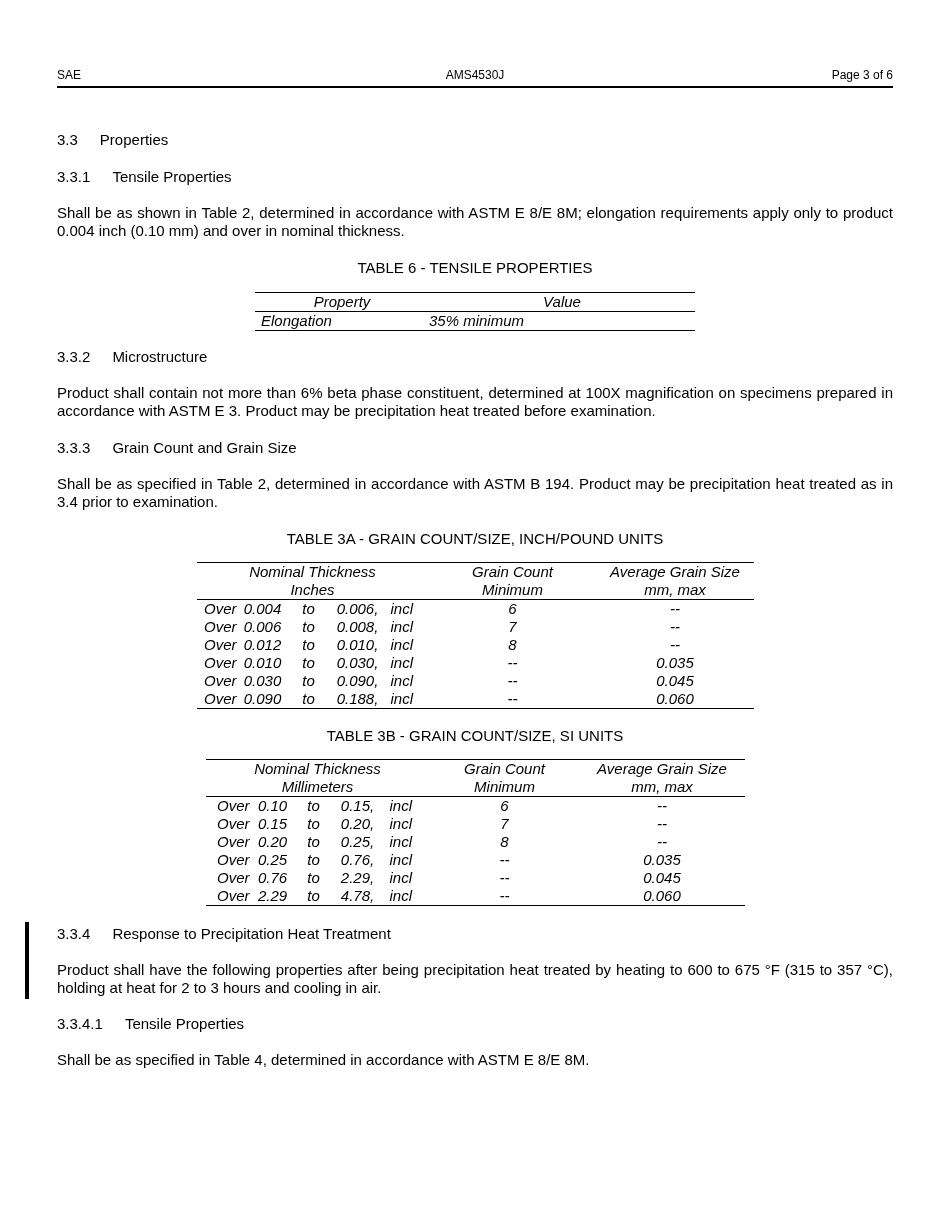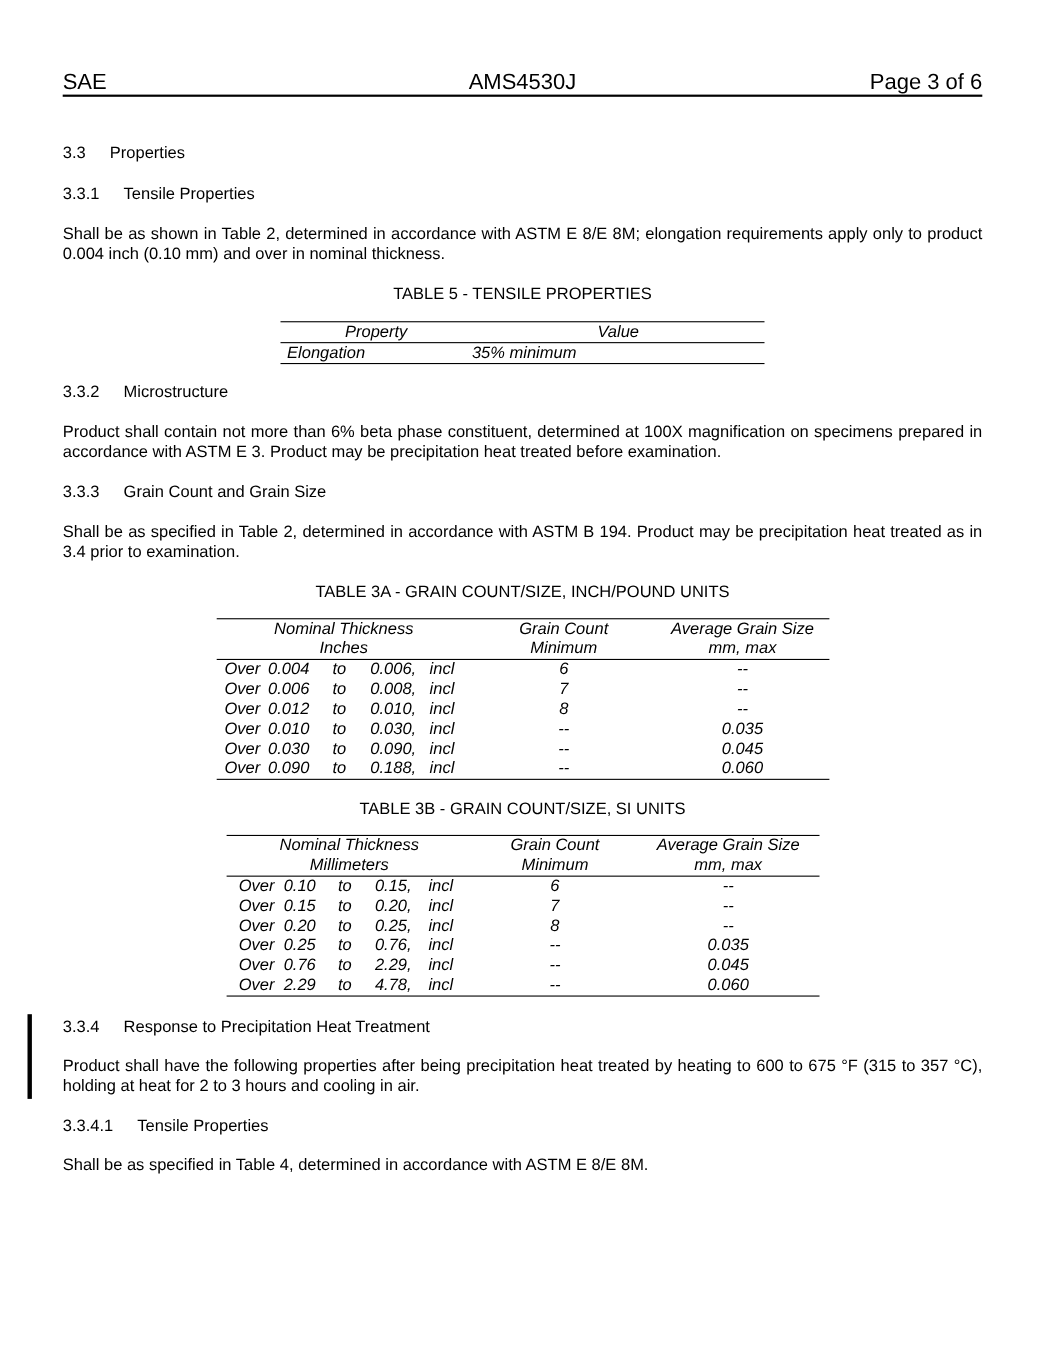--- a/index.html
+++ b/index.html
@@ -4,21 +4,21 @@
 <style>
   * { margin:0; padding:0; box-sizing:border-box; }
   html,body { background:#ffffff; }
   body { width:950px; height:1230px; overflow:hidden; color:#000;
          font-family:"Liberation Sans", sans-serif; }
   .page { width:950px; height:1230px; padding:66px 57px 0 57px; position:relative;
           font-size:15px; line-height:18px; }
 
   
   .pagehead { display:flex; align-items:flex-end; border-bottom:2px solid #000;
-              padding-bottom:2px; font-size:20px; }
+              padding-bottom:2px; font-size:12px; }
   .ph-l { flex:1; text-align:left; }
   .ph-c { flex:1; text-align:center; }
   .ph-r { flex:1; text-align:right; }
 
   
   .sec { margin-top:19px; white-space:nowrap; }
   .sec .num { display:inline-block; margin-right:22px;text-align:right; }
   .sec33 { margin-top:43px; }
   .para { margin-top:18px; text-align:justify; }
   .tbl-title { margin-top:19px; text-align:center; }
@@ -74,21 +74,21 @@
   <div class="sec sec33">
     <span class="num">3.3</span><span>Properties</span>
   </div>
 
   <div class="sec">
     <span class="num">3.3.1</span><span>Tensile Properties</span>
   </div>
 
   <div class="para">Shall be as shown in Table 2, determined in accordance with ASTM E 8/E 8M; elongation requirements apply only to product 0.004 inch (0.10 mm) and over in nominal thickness.</div>
 
-  <div class="tbl-title">TABLE 5 - TENSILE PROPERTIES</div>
+  <div class="tbl-title">TABLE 6 - TENSILE PROPERTIES</div>
 
   <div class="tbl t2">
     <div class="tbl-head">
       <span class="hcell hc1">Property</span>
       <span class="hcell hc2">Value</span>
     </div>
     <div>
 
 
         <div class="trow">

